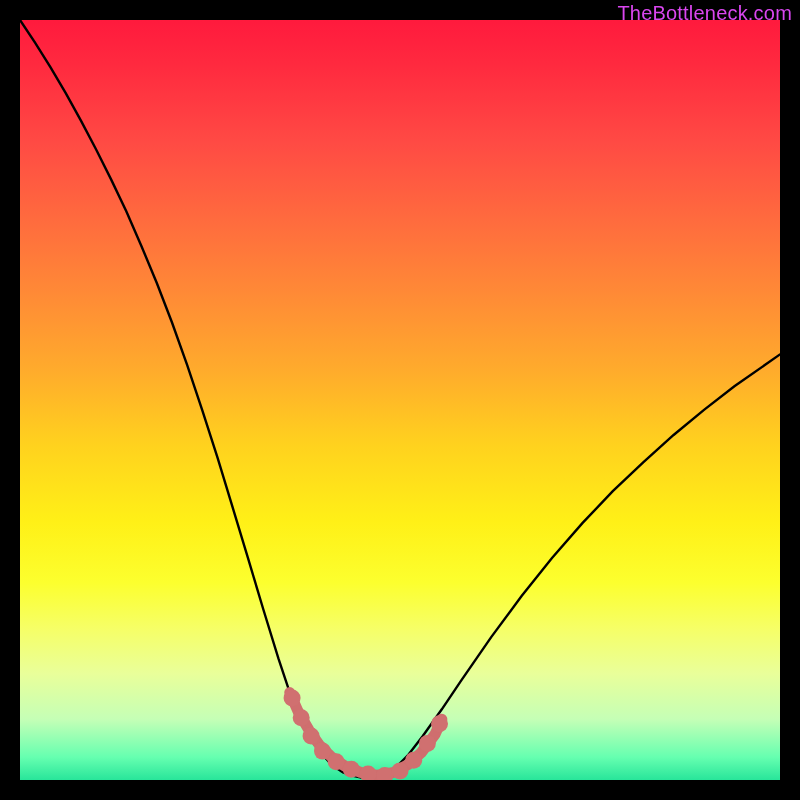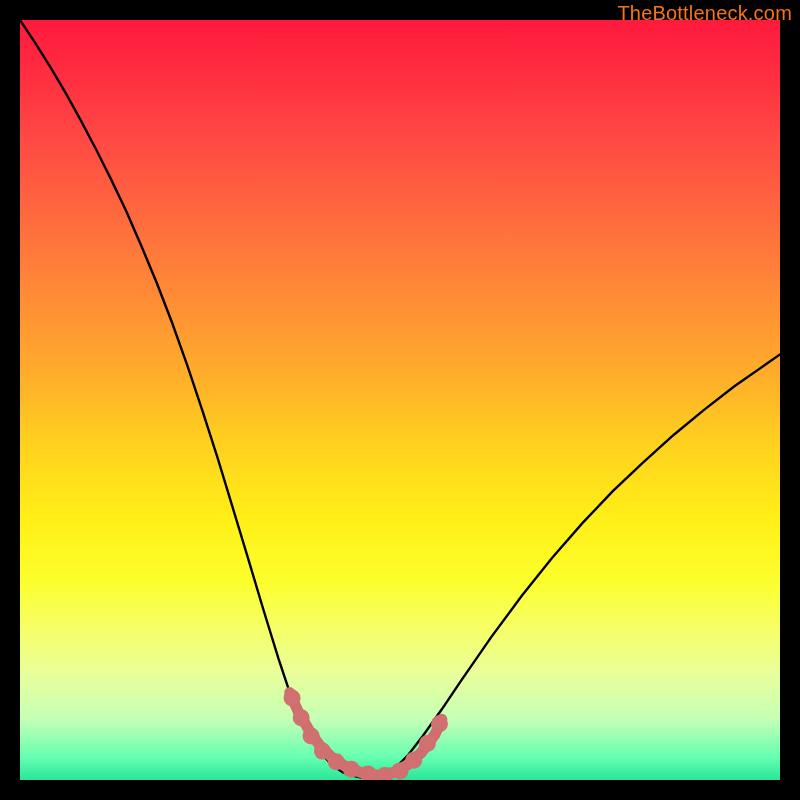--- a/index.html
+++ b/index.html
@@ -39,21 +39,21 @@
       #e9ff9a 86%,
       #c5ffb6 92%,
       #66ffb0 97%,
       #28e59a 100%
     );
   }
   .watermark {
     position: absolute;
     top: 2px;
     right: 8px;
-    color: #f97316;
+    color: #d946ef;
     font-size: 20px;
     font-weight: 500;
     letter-spacing: 0.2px;
     user-select: none;
   }
   svg.curve {
     position: absolute;
     left: 0;
     top: 0;
     width: 760px;

